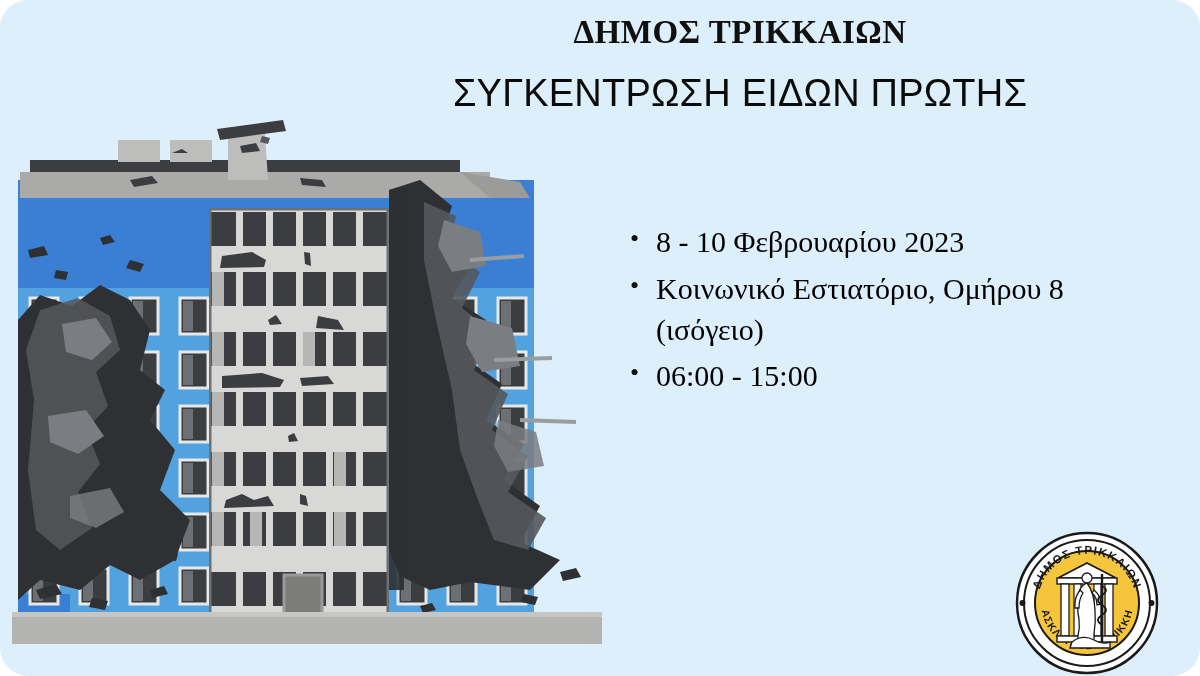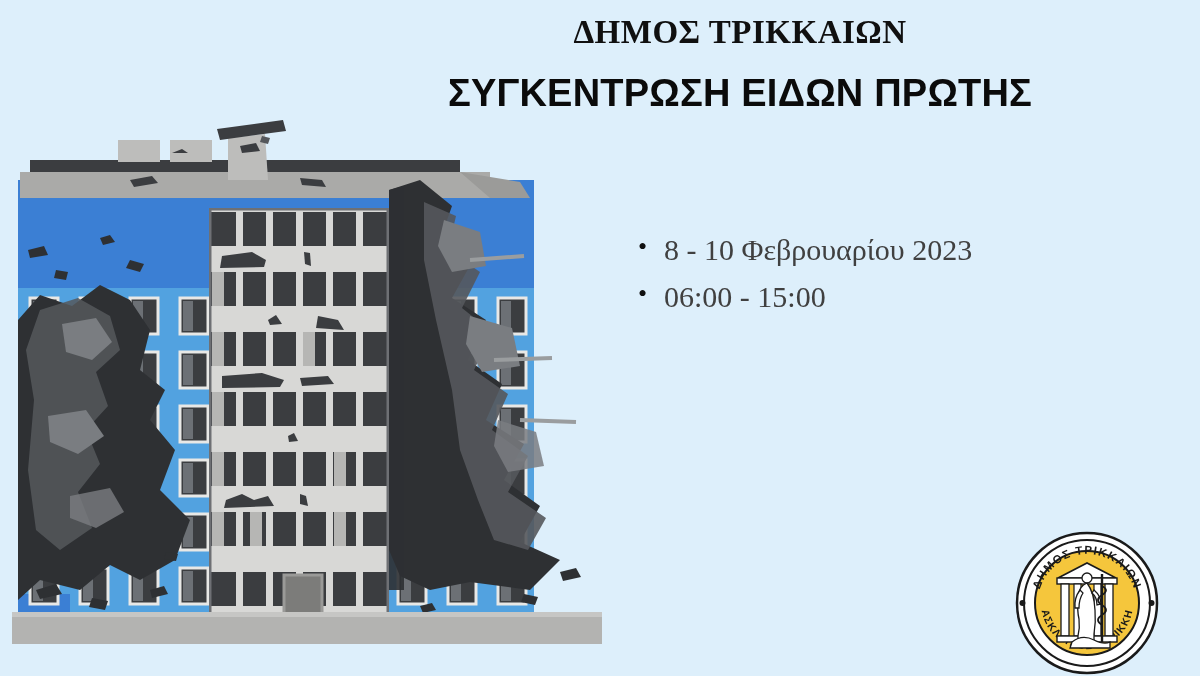--- a/index.html
+++ b/index.html
@@ -8,20 +8,21 @@
     padding: 0;
     background: #ffffff;
   }
   #poster {
     position: relative;
     width: 1200px;
     height: 676px;
     overflow: hidden;
     background: #ddeffb;
     font-family: "Liberation Sans", sans-serif;
+    border-radius: 28px;
   }
 
   
   .headline-wrap {
     position: absolute;
     left: 390px;
     top: 14px;
     width: 700px;
     text-align: center;
   }
@@ -30,40 +31,40 @@
     font-weight: bold;
     font-size: 33px;
     letter-spacing: 0.5px;
     color: #101010;
     line-height: 1.1;
     margin: 0 0 16px 0;
     white-space: nowrap;
   }
   .headline-sans {
     font-family: "Liberation Sans", sans-serif;
-    font-weight: bold;
+    font-weight: normal;
     font-size: 38px;
     letter-spacing: 0.2px;
     color: #0b0b0b;
     line-height: 1.45;
     margin: 0;
     white-space: nowrap;
   }
 
   .bullets {
     position: absolute;
     left: 628px;
     top: 222px;
     width: 470px;
-    margin: 8px;
+    margin: 0;
     padding: 0;
     list-style: none;
     font-family: "Liberation Serif", "DejaVu Serif", serif;
     font-size: 30px;
-    color: #404040;
+    color: #000000;
     line-height: 1.36;
   }
   .bullets li {
     position: relative;
     padding-left: 28px;
     margin-bottom: 6px;
   }
   .bullets li::before {
     content: "\2022";
     position: absolute;
@@ -398,20 +399,21 @@
     </svg>
   </div>
 
   <div class="headline-wrap">
     <div class="headline-serif">ΔΗΜΟΣ ΤΡΙΚΚΑΙΩΝ</div>
     <div class="headline-sans">ΣΥΓΚΕΝΤΡΩΣΗ ΕΙΔΩΝ ΠΡΩΤΗΣ</div>
   </div>
 
   <ul class="bullets">
     <li><span>8 - 10 Φεβρουαρίου 2023</span></li>
+    <li><span>Κοινωνικό Εστιατόριο, Ομήρου 8 (ισόγειο)</span></li>
     <li><span>06:00 - 15:00</span></li>
   </ul>
 
   <div class="logo">
     <svg viewBox="0 0 146 146" width="146" height="146" xmlns="http://www.w3.org/2000/svg">
       <defs>
         <path id="arcTop" d="M 24,73 A 49,49 0 0 1 122,73"></path>
         <path id="arcBottom" d="M 27,73 A 46,46 0 0 0 119,73"></path>
       </defs>
 

